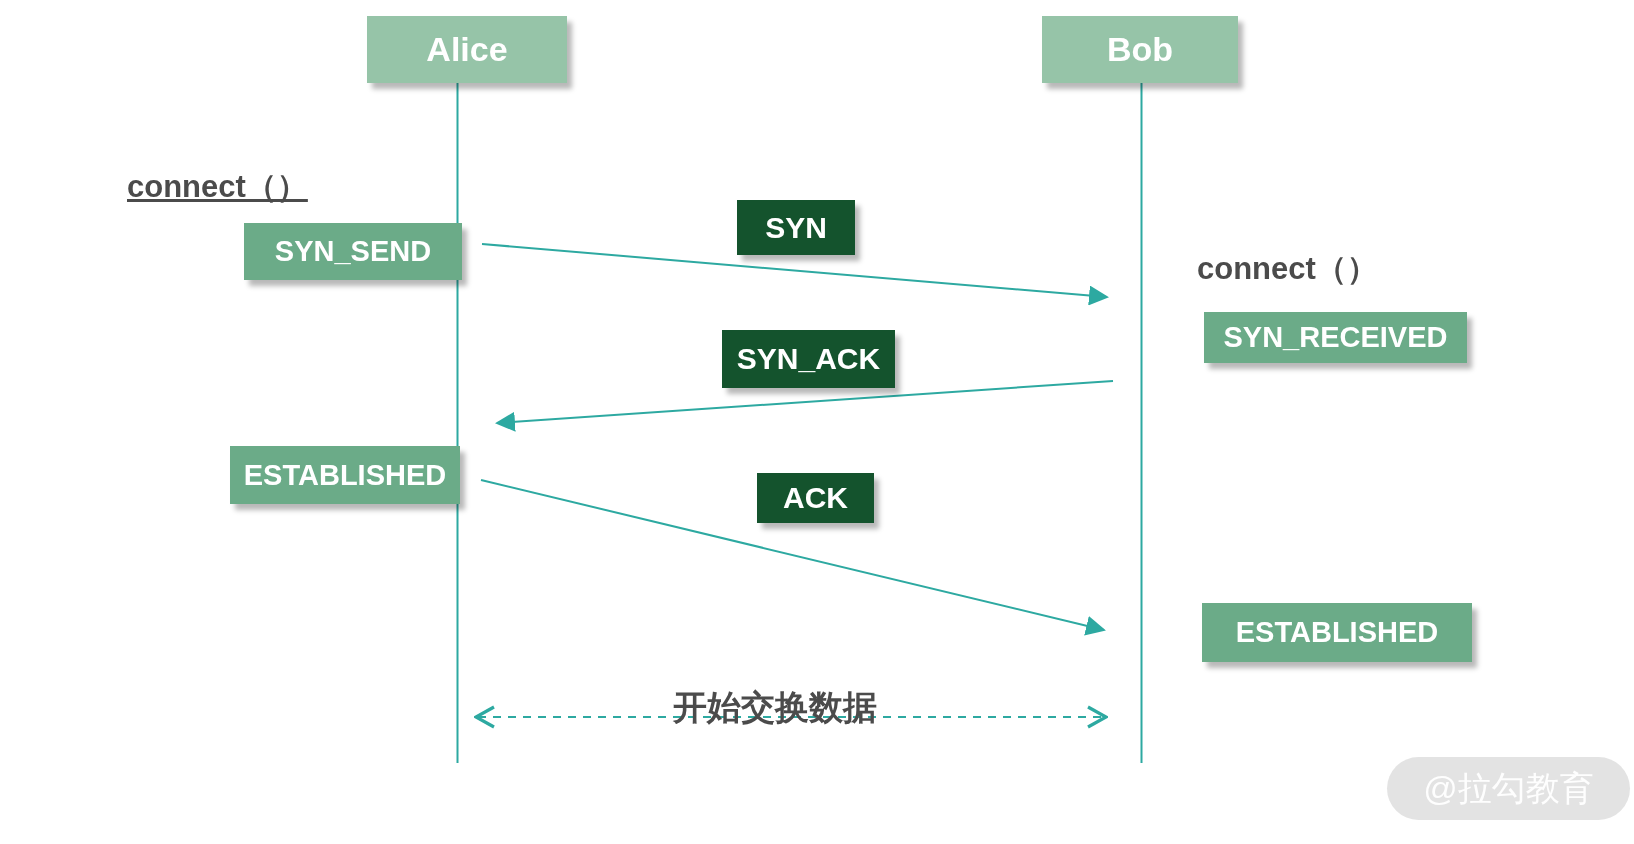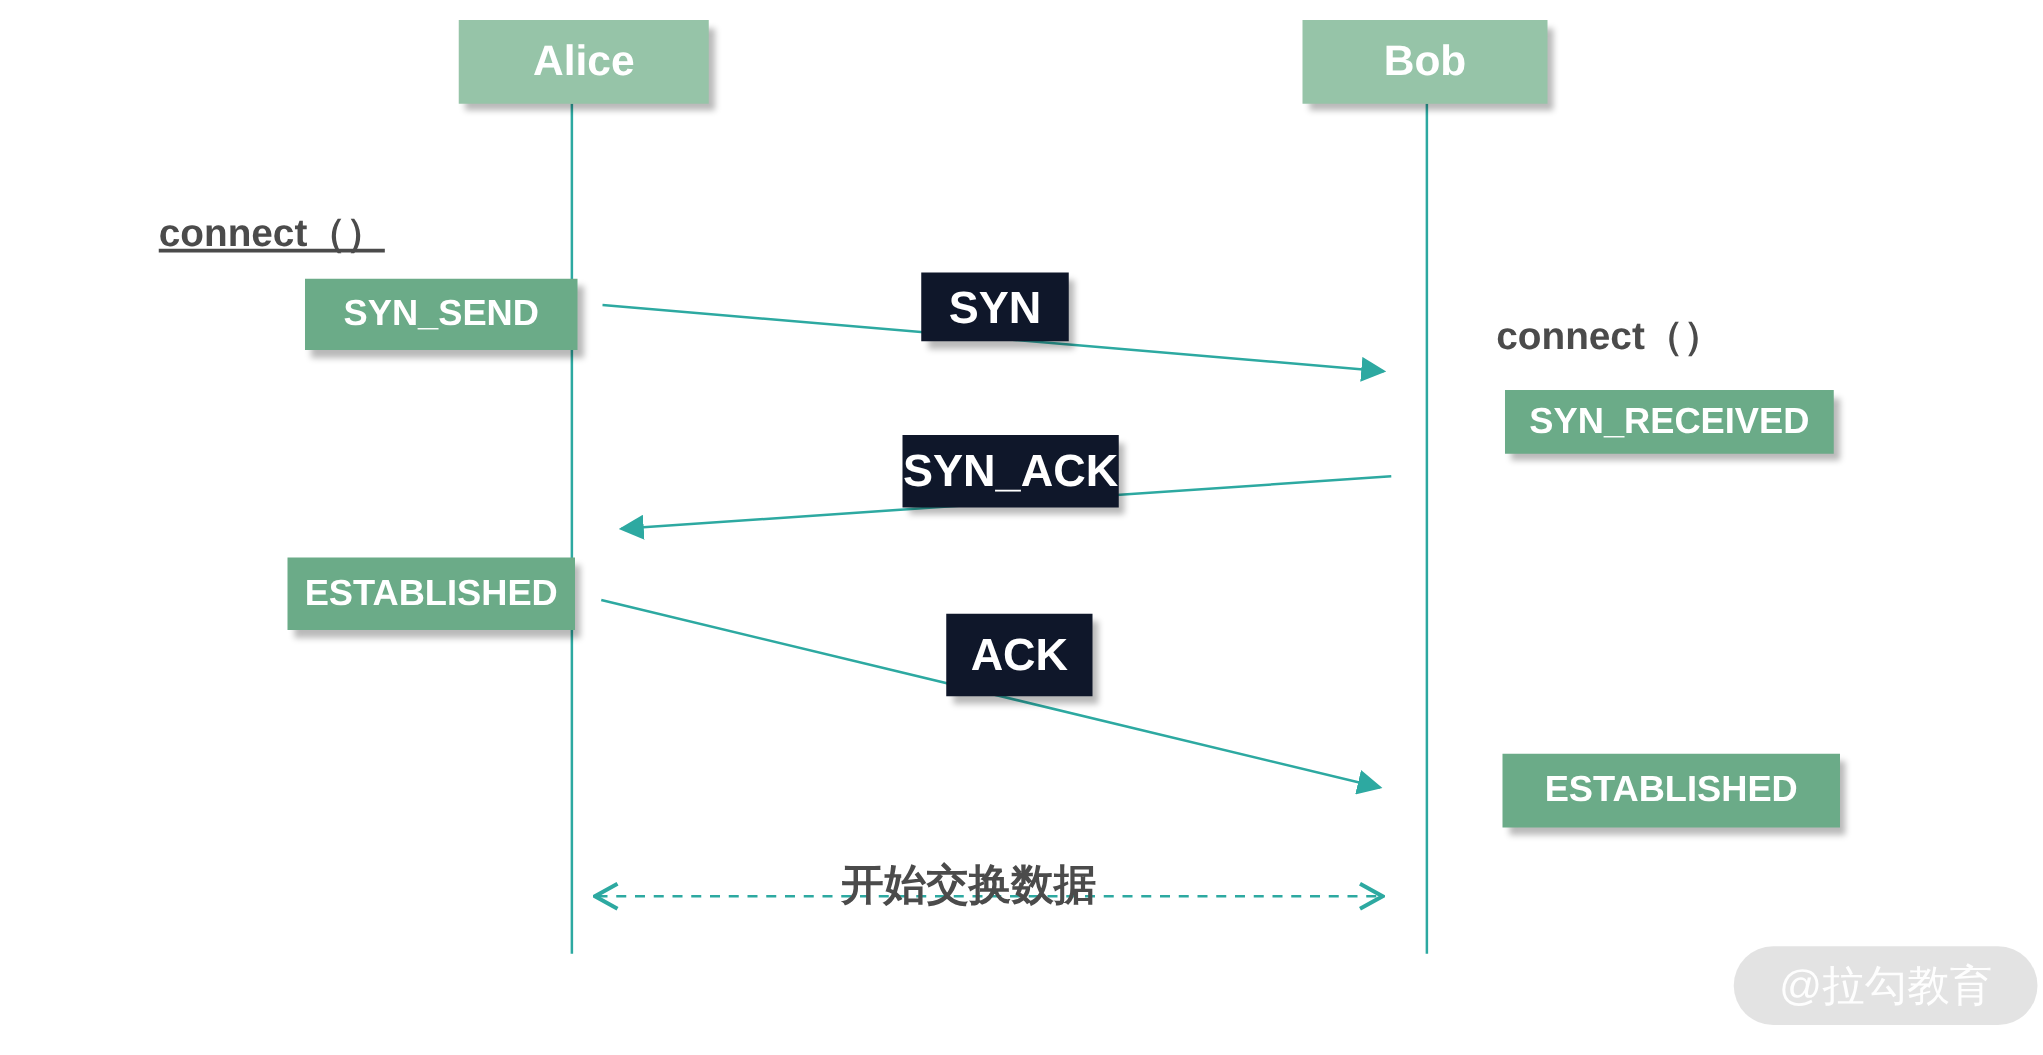--- a/index.html
+++ b/index.html
@@ -8,21 +8,21 @@
     overflow:hidden; font-family:"Liberation Sans","DejaVu Sans",sans-serif;
   }
   #wires { position:absolute; left:0; top:0; width:1634px; height:844px; }
   .box {
     position:absolute; display:flex; align-items:center; justify-content:center;
     color:#ffffff; font-weight:bold; box-shadow:5px 6px 5px rgba(0,0,0,0.28);
     white-space:nowrap;
   }
   .actor { background:#96c4a8; font-size:34px; }
   .state { background:#6bab88; font-size:29px;margin-left:32px; }
-  .msg   { background:#0f172a; font-size:36px;margin-top:18px; }
+  .msg   { background:#14532d; font-size:30px; }
   .calltext {
     position:absolute; color:#4b4b4b; font-weight:bold; font-size:31px;
     white-space:nowrap;
   }
   .caption {
     position:absolute; color:#4b4b4b; font-weight:bold; font-size:34px;
     white-space:nowrap; text-align:center;
   }
   .watermark {
     position:absolute; left:1387px; top:757px; width:243px; height:63px;
@@ -34,21 +34,21 @@
   #actor-alice   { left:367px;  top:16px;  width:200px; height:67px; }
   #actor-bob     { left:1042px; top:16px;  width:196px; height:67px; }
   #connect-label { left:127px;  top:166px; width:300px; text-align:left;text-decoration:underline; }
   #listen-label  { left:1197px; top:248px; width:300px; text-align:left; }
   #syn-send      { left:212px;  top:223px; width:218px; height:57px; }
   #syn-received  { left:1172px; top:312px; width:263px; height:51px; }
   #established-l { left:198px;  top:446px; width:230px; height:58px; }
   #established-r { left:1170px; top:603px; width:270px; height:59px; }
   #msg-syn       { left:737px;  top:200px; width:118px; height:55px; }
   #msg-syn-ack   { left:722px;  top:330px; width:173px; height:58px; }
-  #msg-ack       { left:757px;  top:473px; width:117px; height:66px; }
+  #msg-ack       { left:757px;  top:473px; width:117px; height:50px; }
   #exchange-caption { left:575px; top:685px; width:400px; }
 </style>
 </head>
 <body>
 
 <div id="canvas">
 
   <svg id="wires" viewBox="0 0 1634 844" xmlns="http://www.w3.org/2000/svg">
     <defs>
       <marker id="arr" viewBox="0 0 10 10" refX="9" refY="5" markerWidth="10" markerHeight="10" orient="auto-start-reverse">

